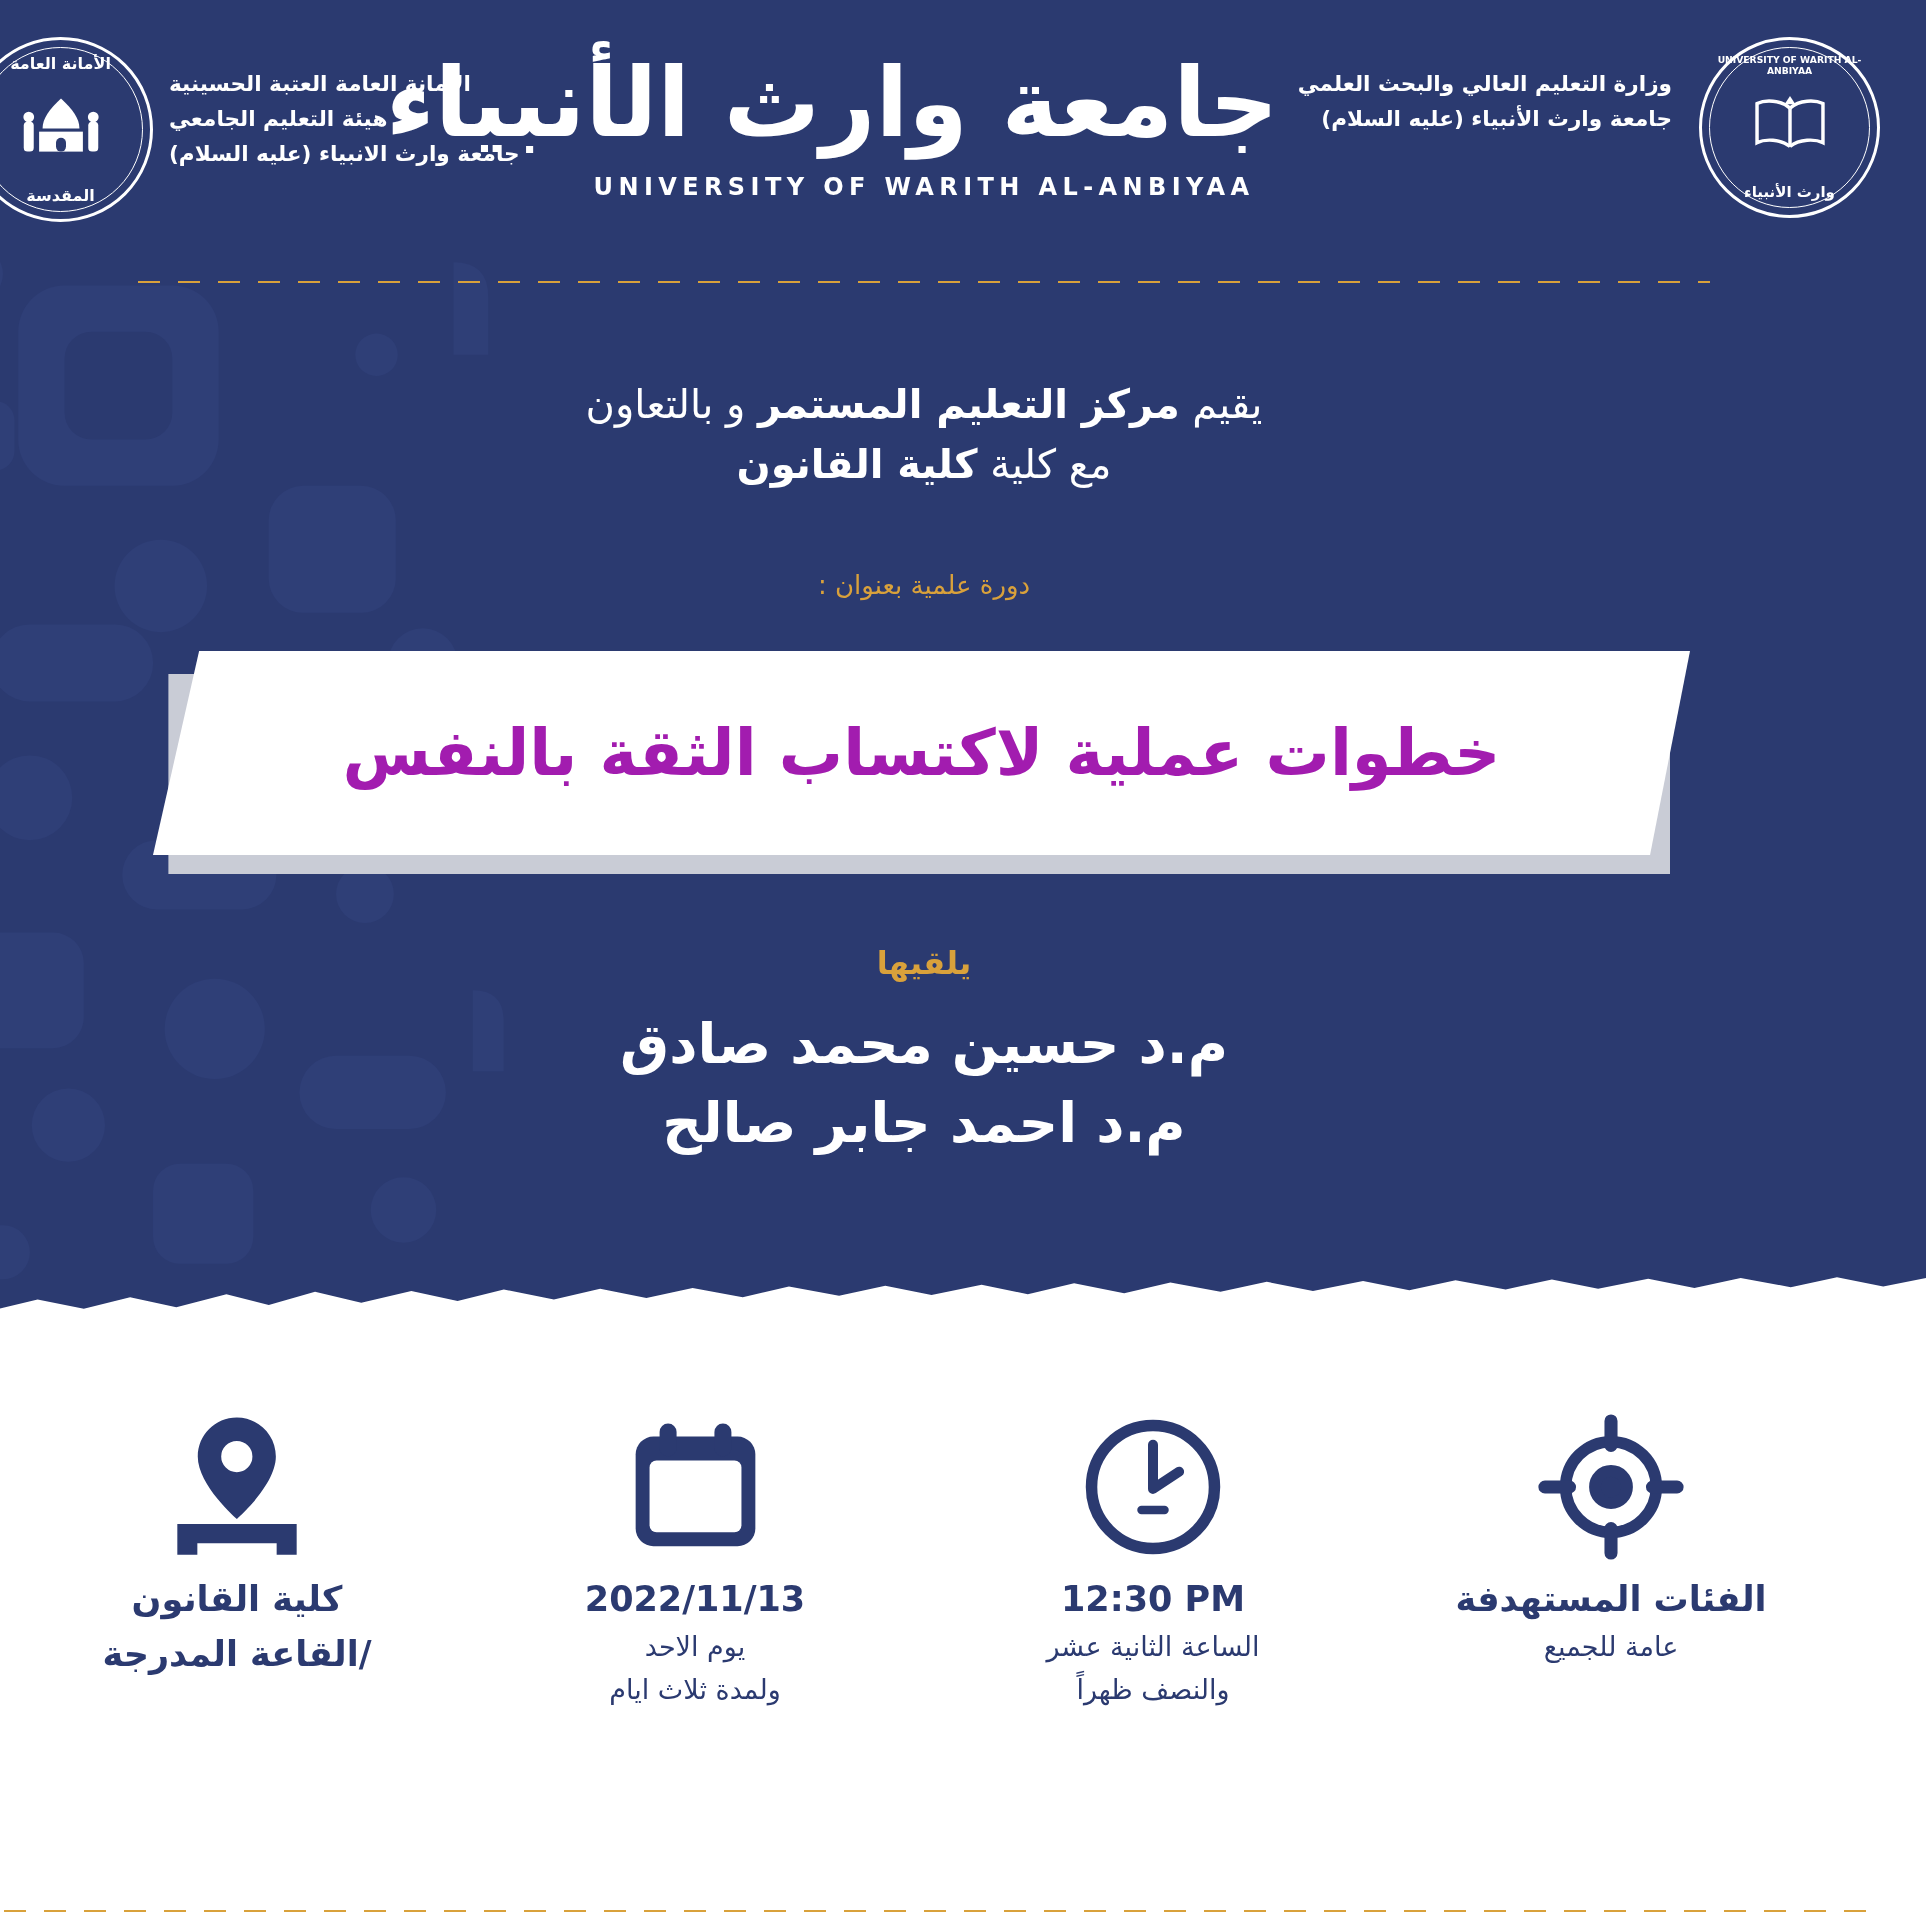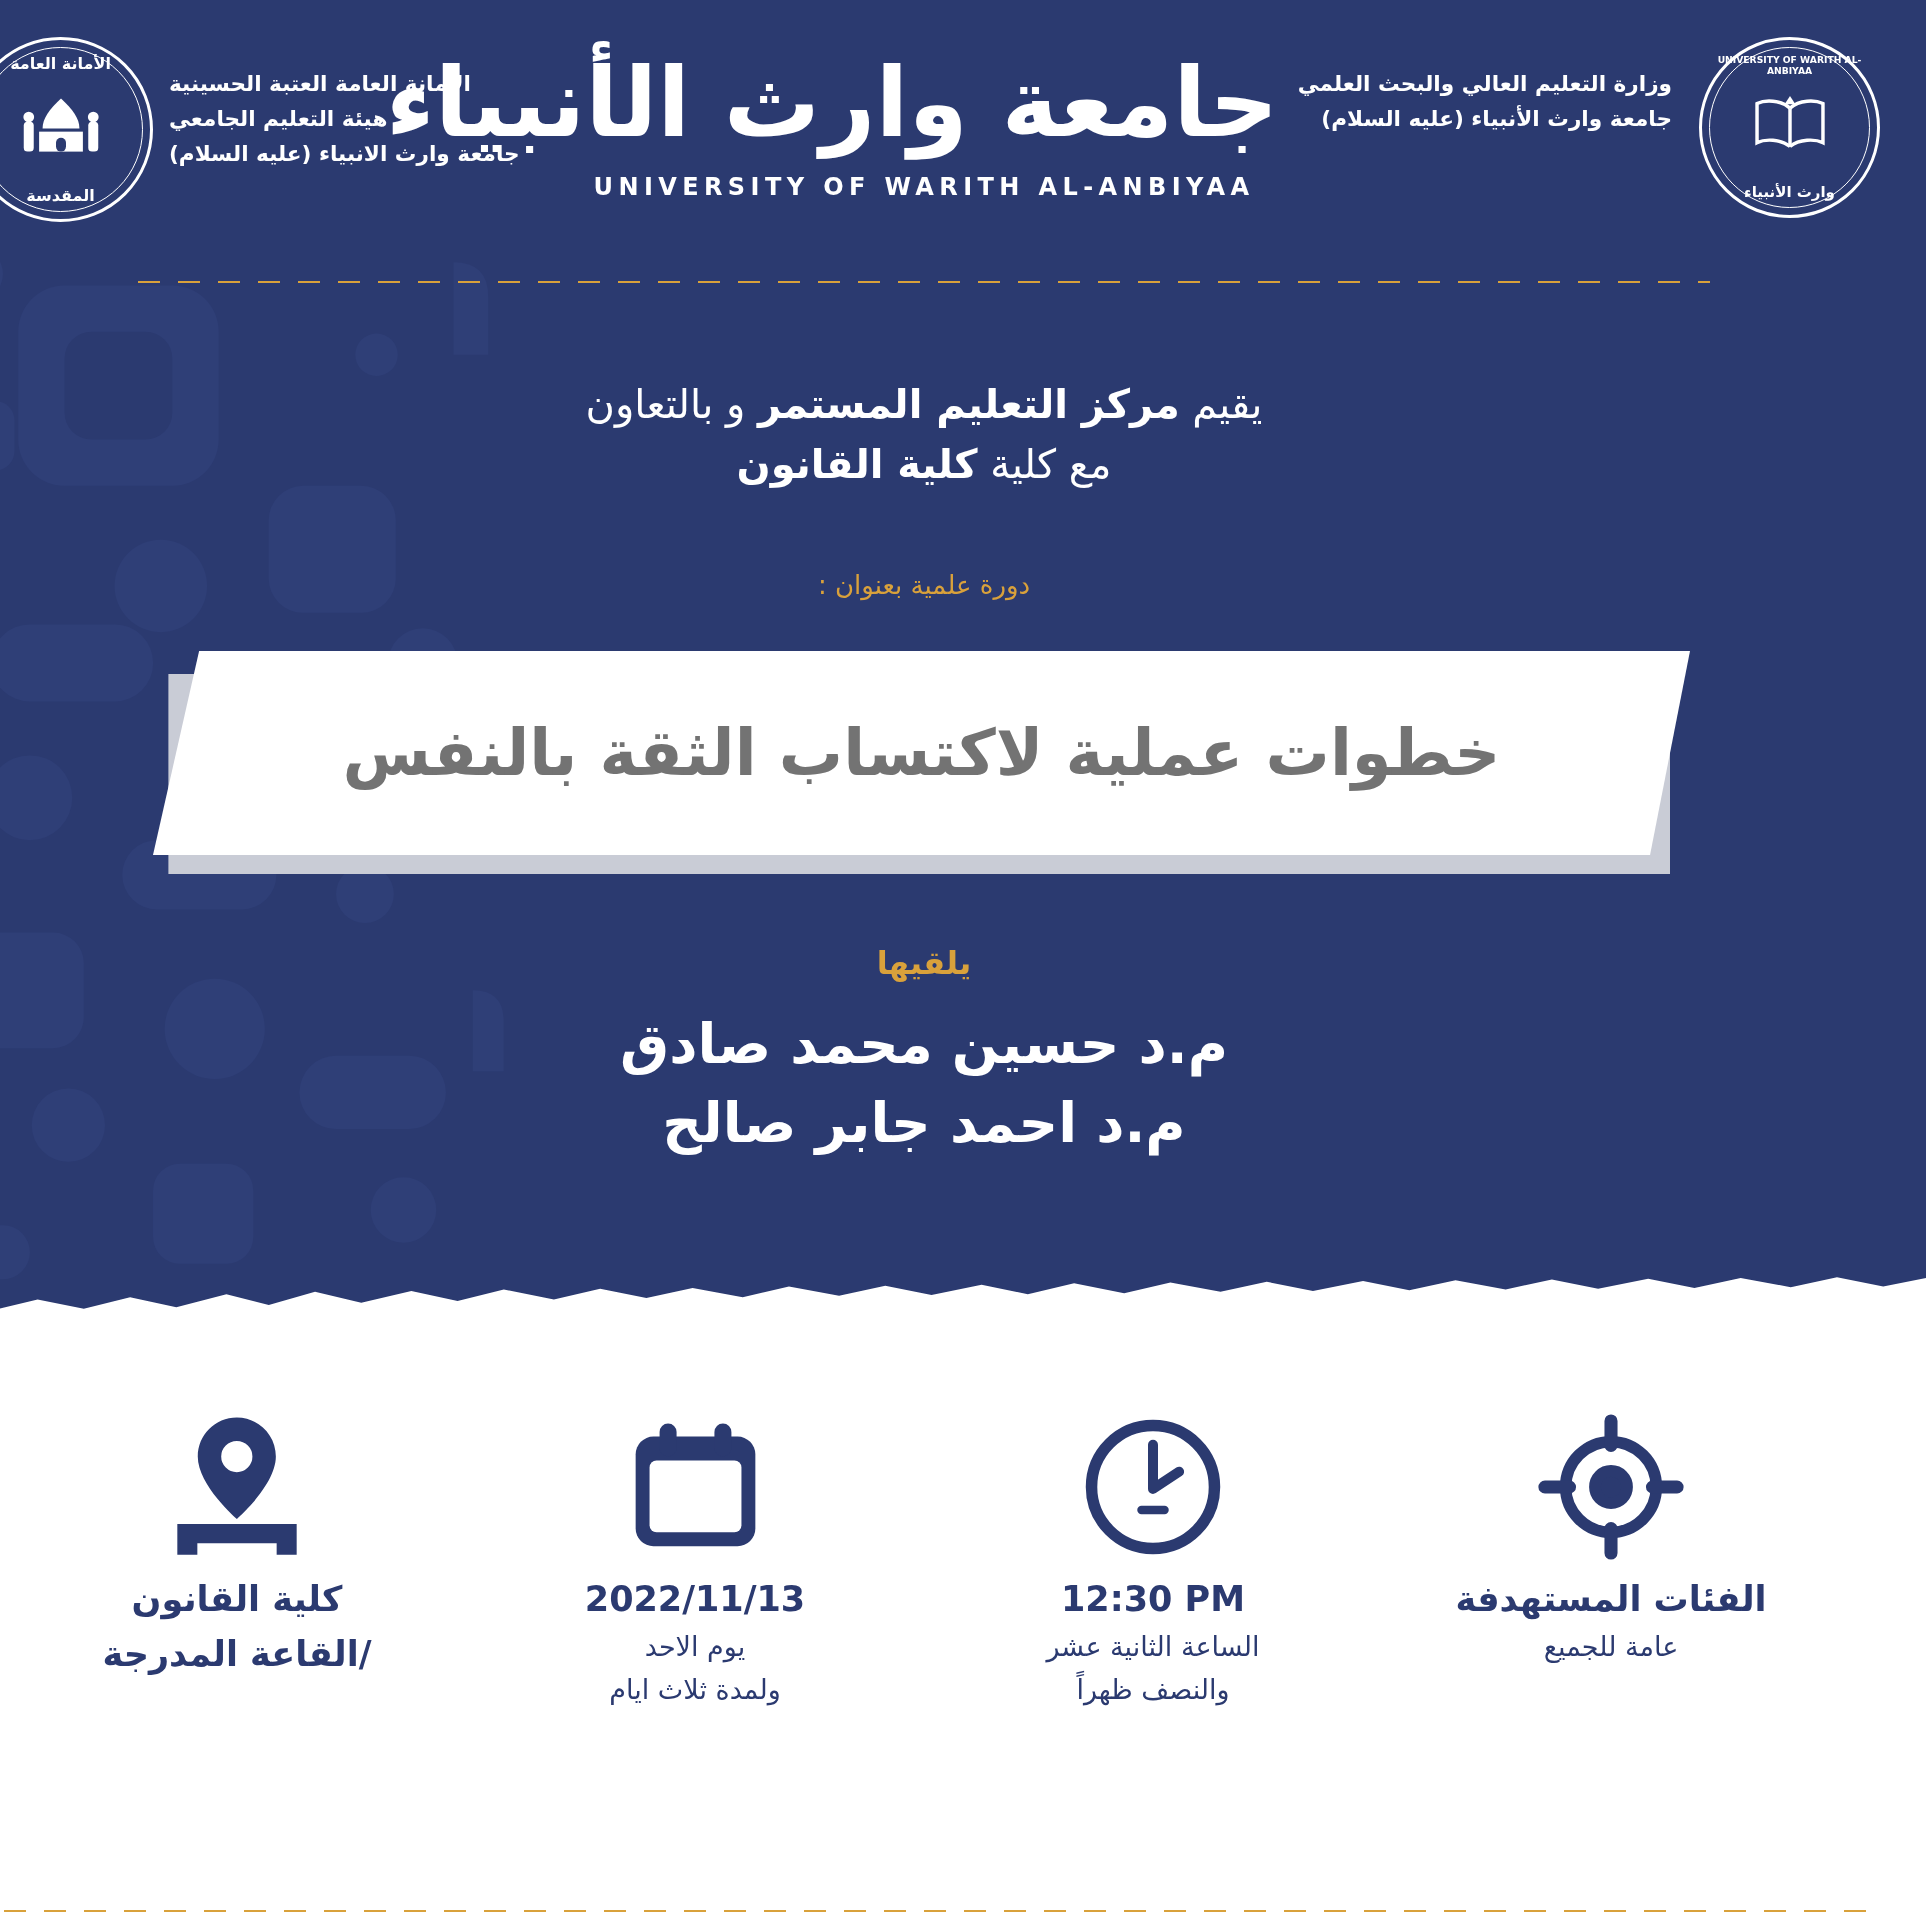--- a/index.html
+++ b/index.html
@@ -207,21 +207,21 @@
     left: 0; top: 0;
     width: 1537px;
     height: 204px;
     background: #ffffff;
     clip-path: polygon(3.0% 0%, 100% 0%, 97.4% 100%, 0% 100%);
     display: flex;
     align-items: center;
     justify-content: center;
   }
   .banner-title {
-    color: #737373;
+    color: #a21caf;
     font-size: 64px;
     font-weight: bold;
     direction: rtl;
     white-space: nowrap;
   }
 
   
   .given-by {
     position: absolute;
     left: 0; top: 944px;

